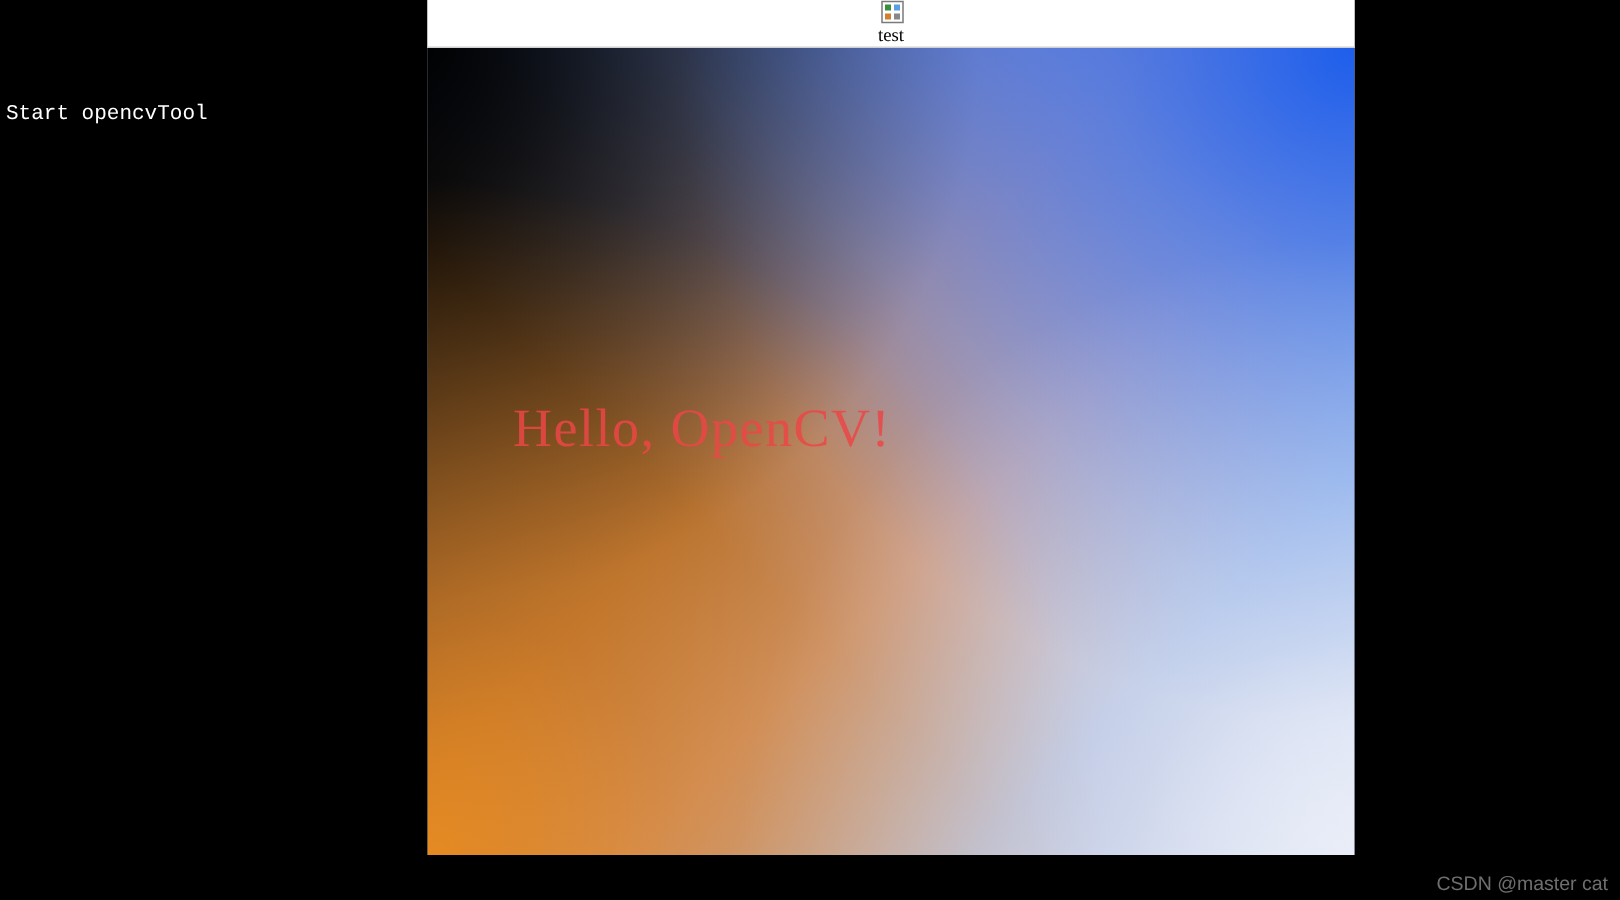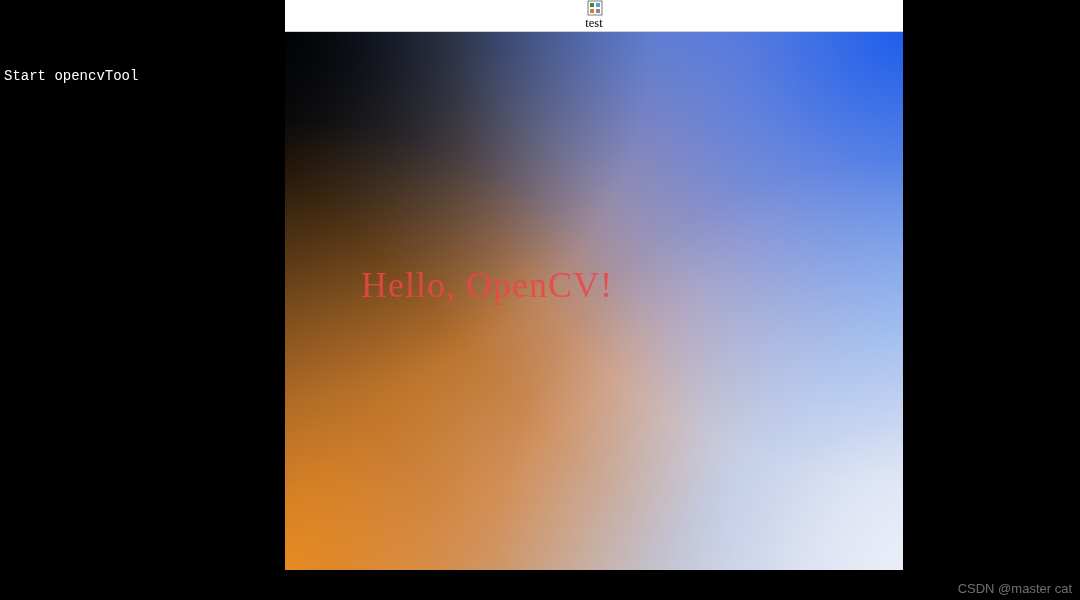--- a/index.html
+++ b/index.html
@@ -104,21 +104,21 @@
     .corner-bl {
       inset: 0;
       background: radial-gradient(circle at 0% 100%, rgba(235,140,30,0.9) 0%, rgba(225,130,30,0.5) 20%, rgba(225,130,30,0) 55%);
     }
     .corner-br {
       inset: 0;
       background: radial-gradient(circle at 100% 100%, rgba(235,238,248,0.85) 0%, rgba(220,225,240,0.4) 18%, rgba(220,225,240,0) 50%);
     }
     .hello-text {
       position: absolute;
-      left: 76px;
+      left: 57px;
       top: 232px;
       font-family: "Times New Roman", Times, serif;
       font-size: 36px;
       color: rgba(235,70,70,0.85);
       letter-spacing: 1px;
       font-weight: 400;
     }
     .watermark {
       position: absolute;
       right: 8px;

